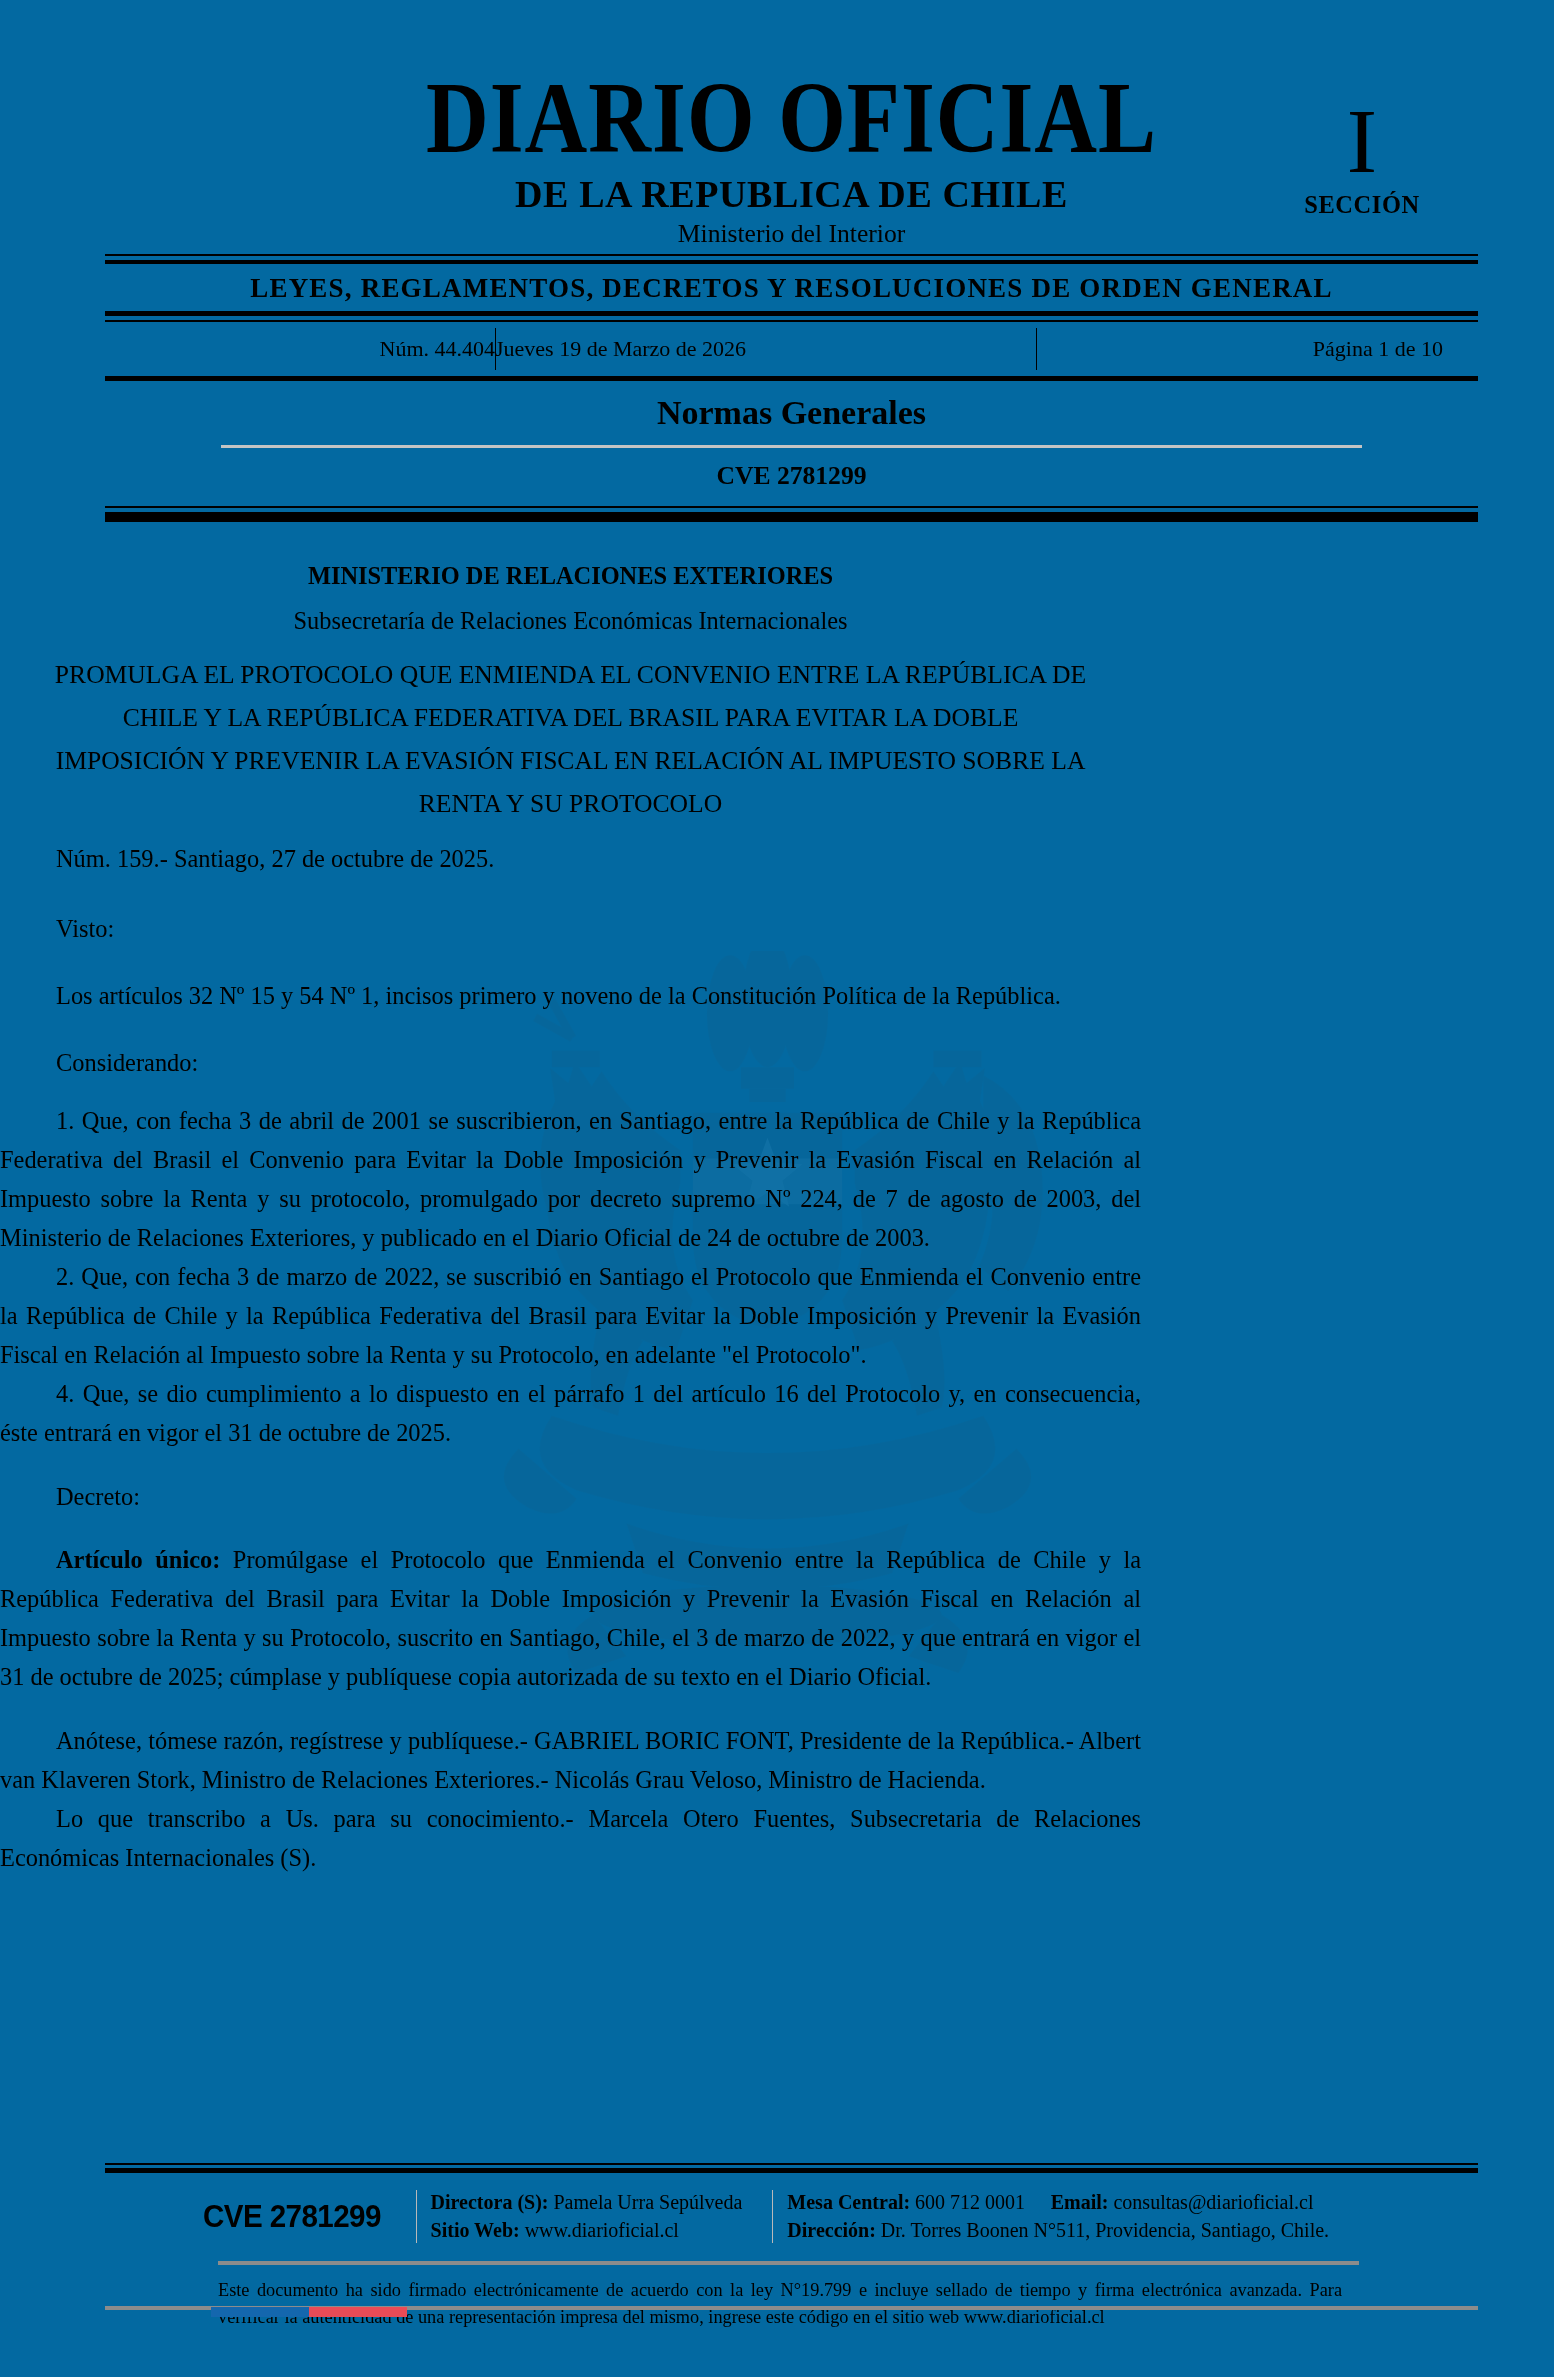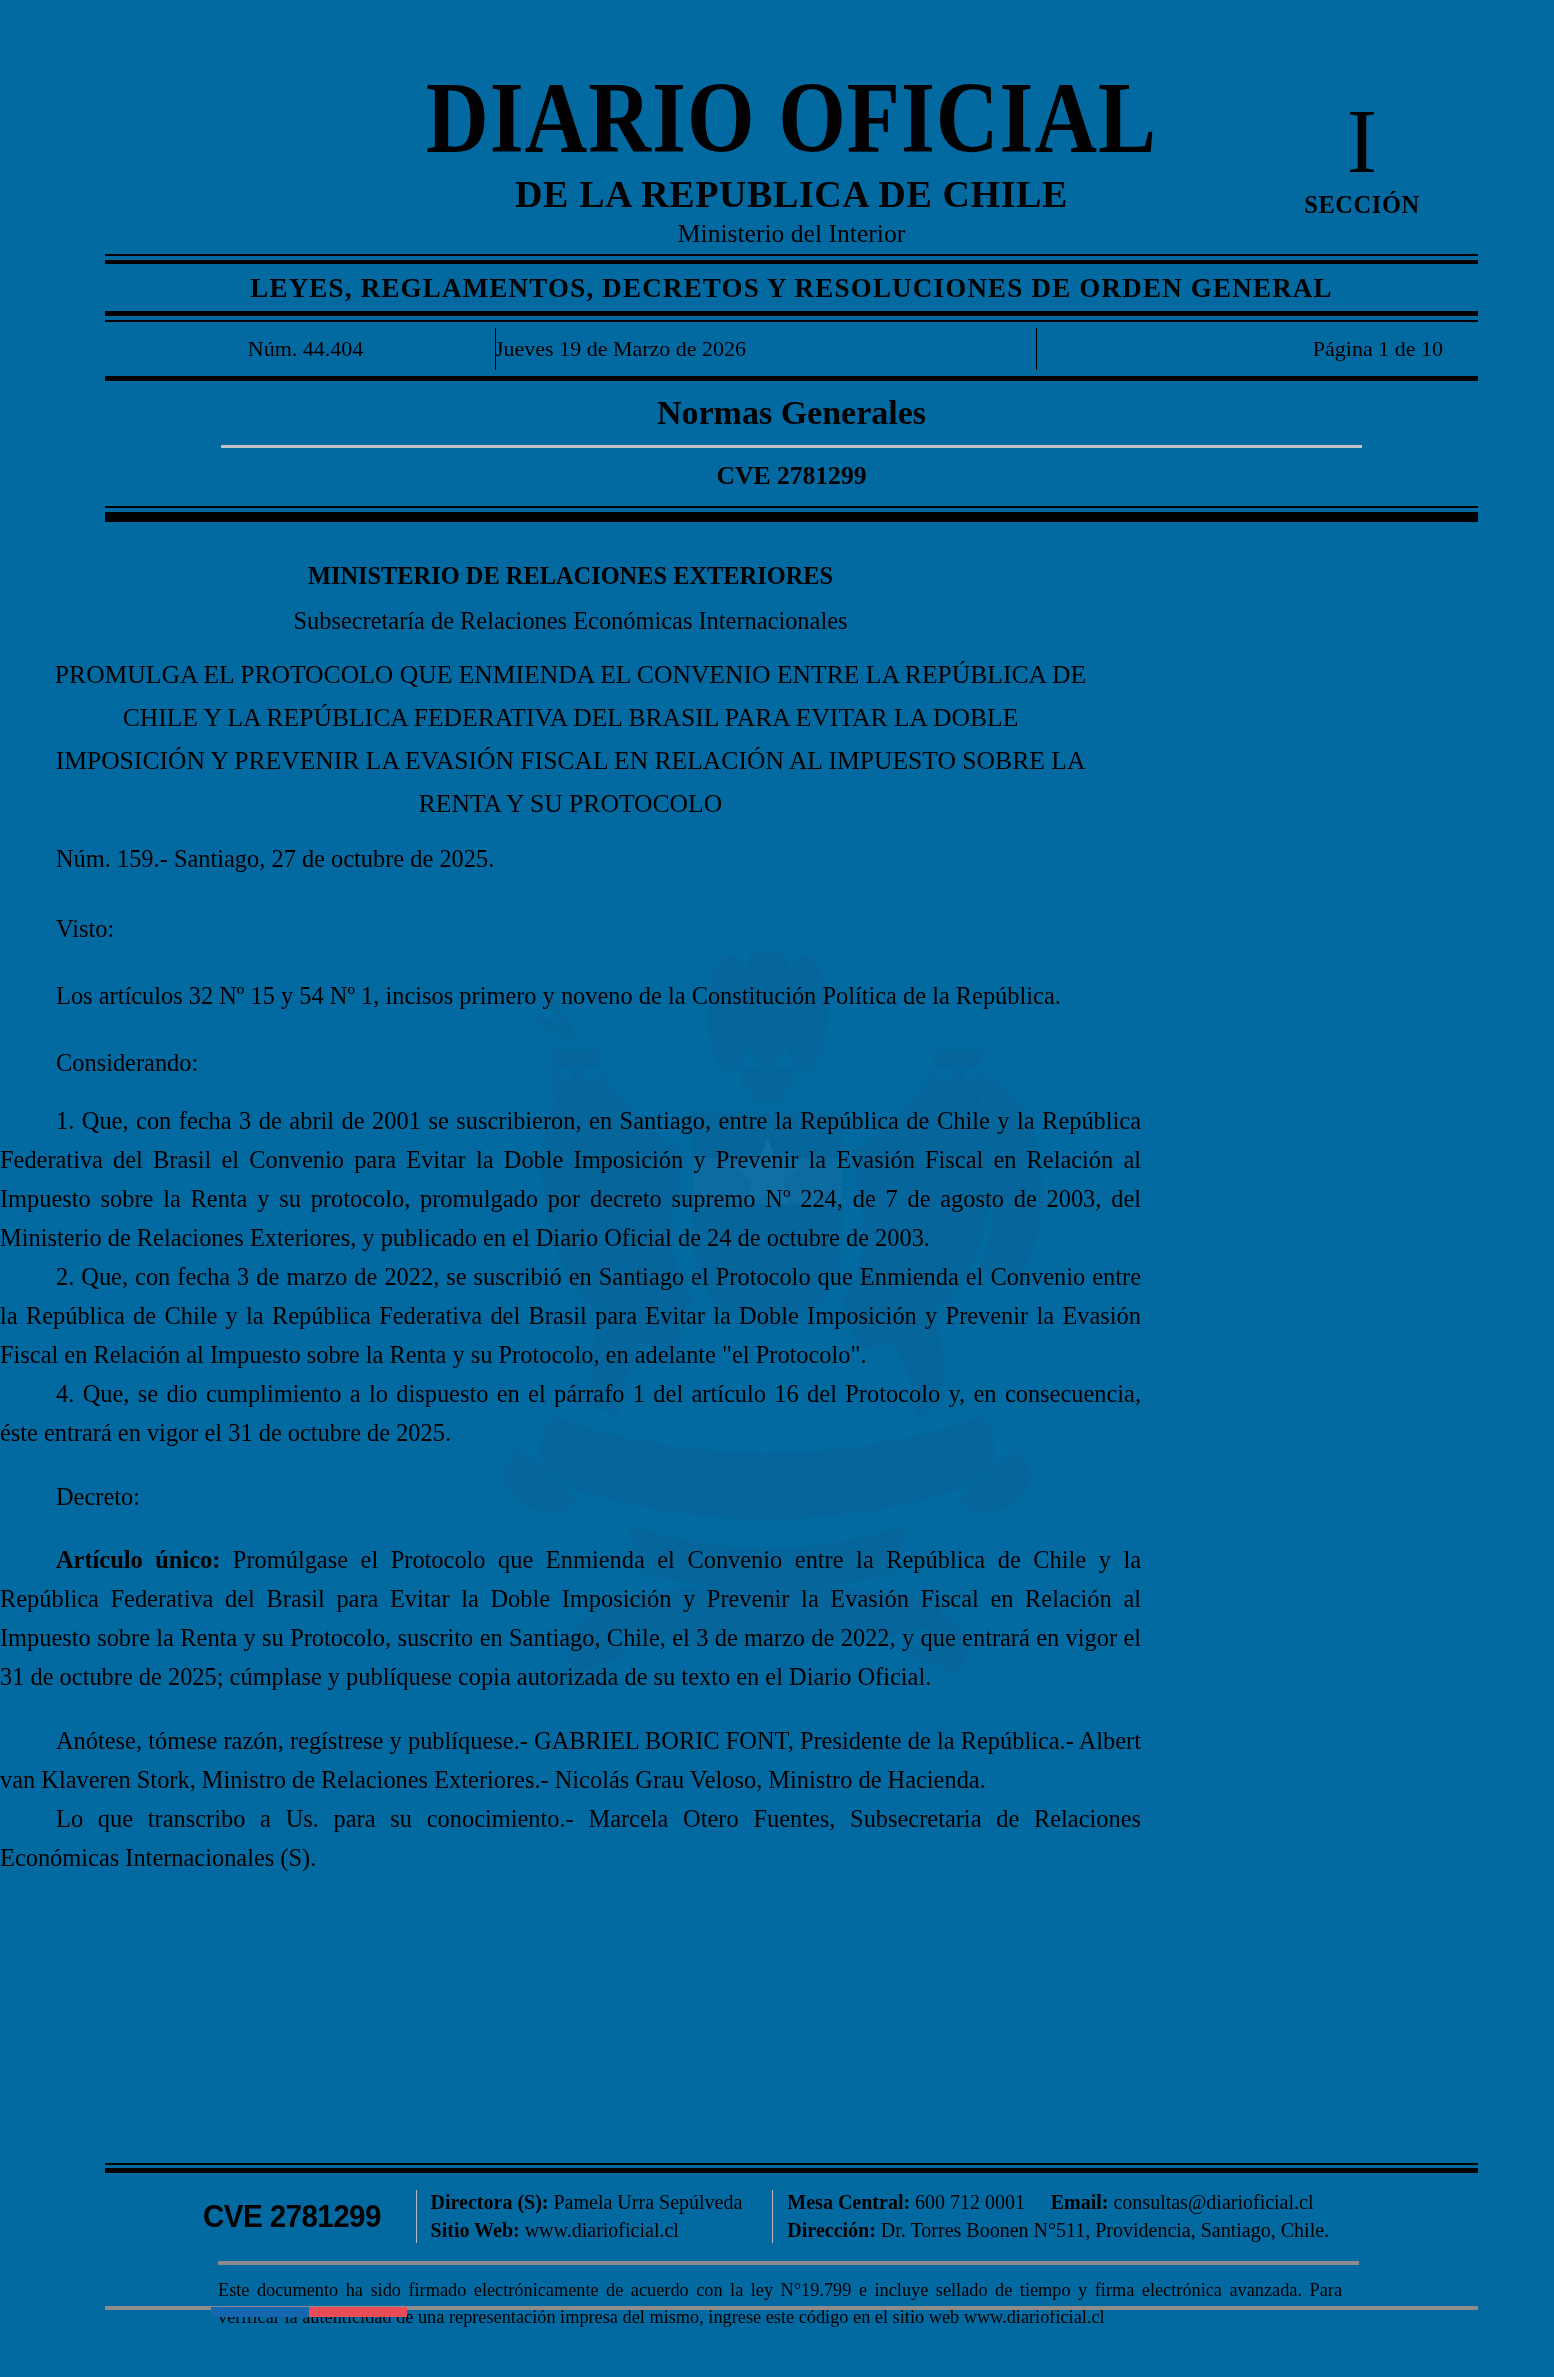--- a/index.html
+++ b/index.html
@@ -28,21 +28,21 @@
   .rule-thick-first{height:4.9px;}
   .rule-thin-after{height:1.8px;margin-top:3.7px;}
   .rule-mid{height:4.9px;}
   .rule-xthick{height:9.8px;margin-top:4.3px;}
   .rules{margin-top:6.1px;}
 
   .banner{font-size:27px;font-weight:700;text-align:center;letter-spacing:1.2px;padding:8.5px 0 7.3px 0;}
 
   
   .dateline{position:relative;display:flex;align-items:center;height:54px;font-size:22px;}
-  .dl-left{width:390px;padding-left:11px;box-sizing:border-box;text-align:center;}
+  .dl-left{width:390px;padding-left:11px;box-sizing:border-box;text-align:right;}
   .dl-center{width:541px;text-align:left;}
   .dl-right{flex:1;text-align:right;padding-right:35px;}
   .dl-sep{position:absolute;top:6.1px;bottom:6.1px;width:1.2px;background:#000;}
   .dl-sep1{left:390px;}
   .dl-sep2{left:931px;}
 
   .normas{font-size:34px;font-weight:700;text-align:center;margin-top:13.4px;}
   .gray-rule-light{height:2.4px;background:#c4c4c4;width:1141px;margin:13.4px auto 0 auto;}
   .cve-center{font-size:25.6px;font-weight:700;text-align:center;margin-top:13.4px;}
 

